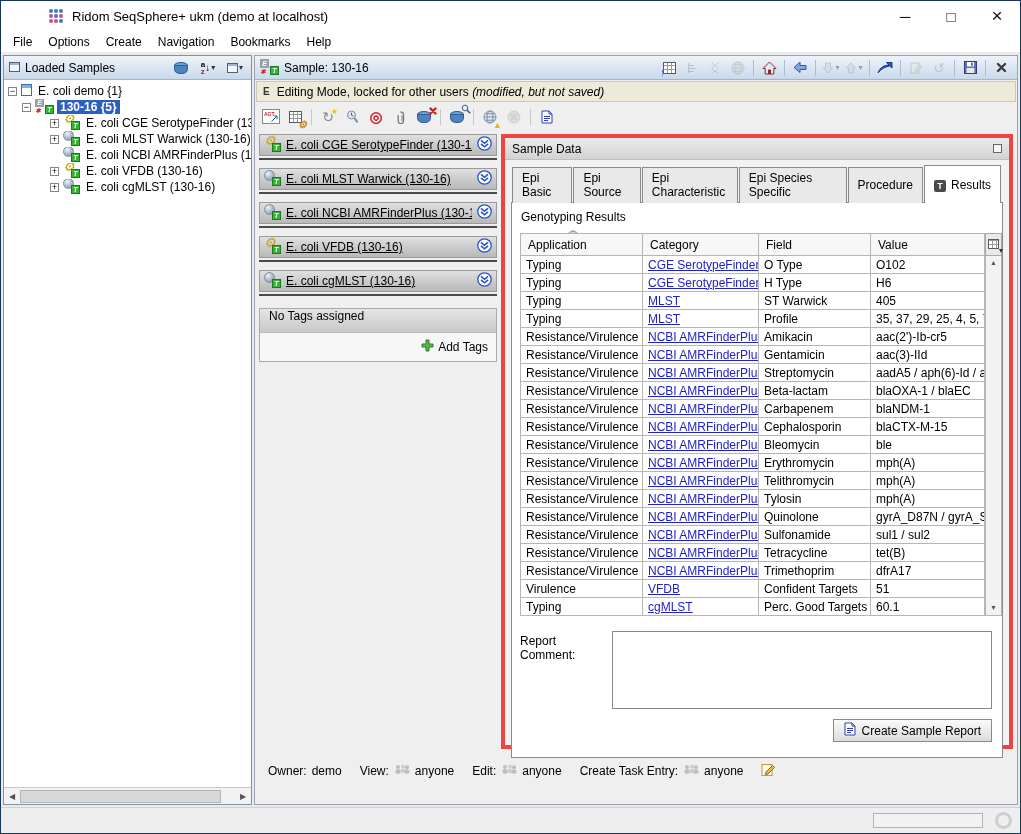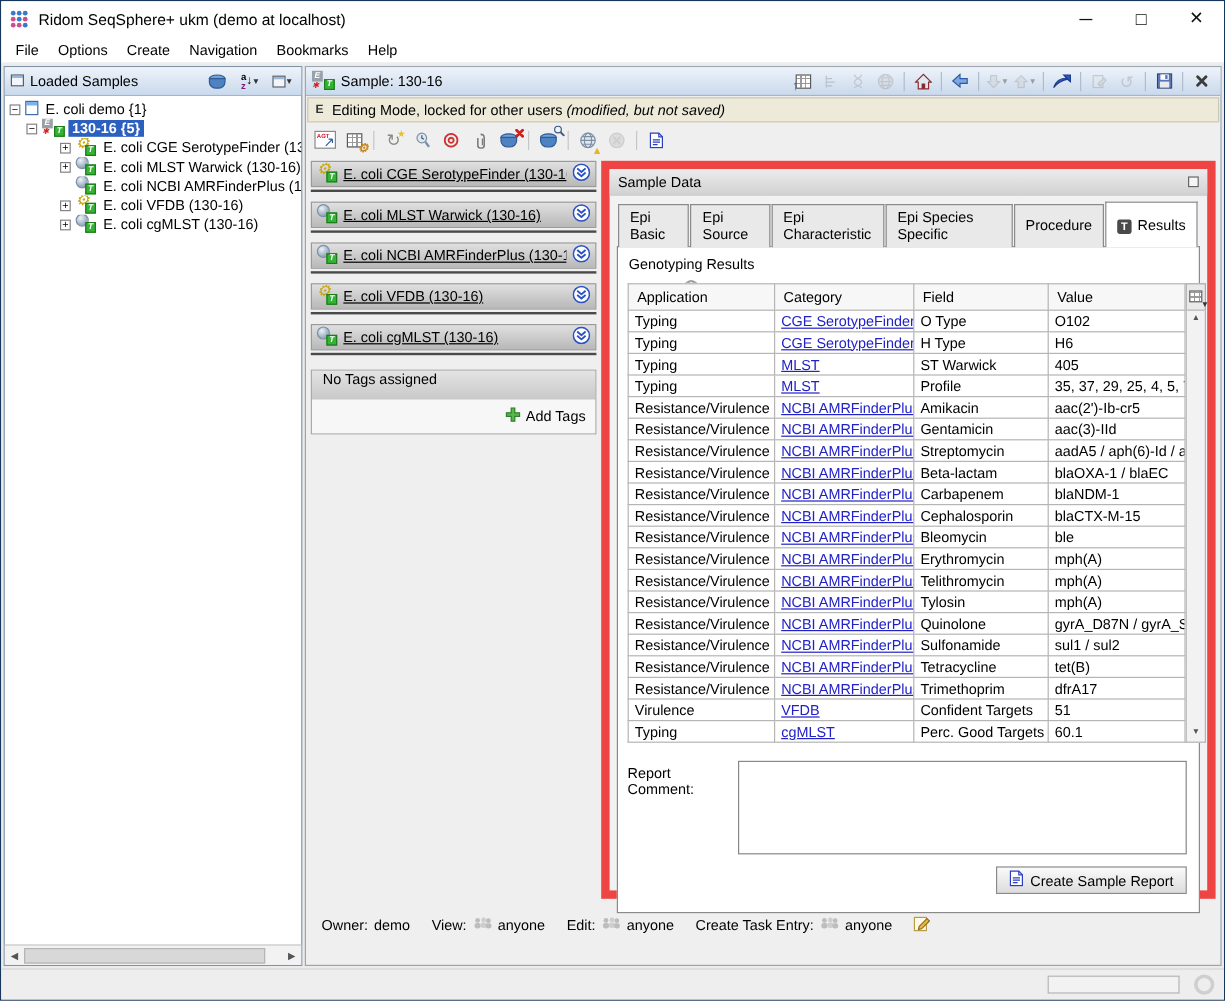--- a/index.html
+++ b/index.html
@@ -1,21 +1,21 @@
 <!DOCTYPE html>
 <html><head>
 <meta charset="utf-8">
 <style>
   * { box-sizing: border-box; }
   body { margin:0; background:#444; font-family:"Liberation Sans", sans-serif; }
   .window{ position:relative; width:1021px; height:834px; border:1px solid #16365c;
            background:#fff; font-size:12px; color:#000; overflow:hidden; }
 
   
-  .titlebar{ height:30px; display:flex; align-items:center; padding-left:8px; background:#fff; }
+  .titlebar{ height:30px; display:flex; align-items:center; padding-left:8px; background:#fff;margin-left:40px; }
   .logo{ width:15px; height:15px; display:grid; grid-template-columns:repeat(3,4px);
          grid-auto-rows:4px; gap:1px; margin-right:8px; }
   .logo i{ border-radius:50%; }
   .logo i.b{ background:#3a79c9; } .logo i.p{ background:#d24b8e; }
   .title-text{ font-size:13px; }
   .win-controls{ margin-left:auto; display:flex; height:30px; }
   .win-btn{ width:46px; display:flex; align-items:center; justify-content:center;
             font-size:15px; color:#111; }
 
   
@@ -71,21 +71,21 @@
   .section-lbl{ text-decoration:underline; flex:1; overflow:hidden; white-space:nowrap; }
   .section::after{ content:""; display:block; height:2px; background:#4a4a4a; margin-top:2px; }
   .tags-box{ margin-top:12px; border:1px solid #aaa; }
   .tags-bar{ height:24px; background:linear-gradient(#e4e4e4,#c9c9c9); display:flex;
              align-items:flex-start; padding:0 9px; border-bottom:1px solid #bbb; }
   .tags-body{ height:28px; background:#f7f7f7; display:flex; align-items:center;
               justify-content:flex-end; padding:0 8px; gap:5px; }
 
   
   .sample-data{ position:absolute; left:246px; top:3px; width:512px; height:615px;
-                border:7px solid #ef4444; background:#f2f2f2; }
+                border:4px solid #ef4444; background:#f2f2f2; }
   .sd-title{ height:22px; background:linear-gradient(#ececec,#d2d2d2);
              display:flex; align-items:center; padding:0 7px; border-bottom:1px solid #c0c0c0; }
   .collapse-box{ margin-left:auto; width:9px; height:9px; border:1px solid #666; background:#f5f5f5; }
   .sd-tabs{ display:flex; padding:7px 7px 0; position:relative; z-index:2; margin-bottom:-1px; }
   .tab{ border:1px solid #8a8a8a; border-bottom:none; background:#e9e9e9; padding:3px 9px 4px;
         margin-right:1px; display:flex; align-items:center; gap:5px; }
   .tab.active{ background:#fff; padding-top:5px; margin-top:-2px; }
   .t-badge{ display:inline-block; width:12px; height:12px; background:#4a4a4a; color:#fff;
             font-weight:bold; font-size:9px; line-height:12px; text-align:center; border-radius:2px; }
   .sd-body{ border:1px solid #8a8a8a; background:#fff; margin:0 6px 6px; height:556px; position:relative; }

